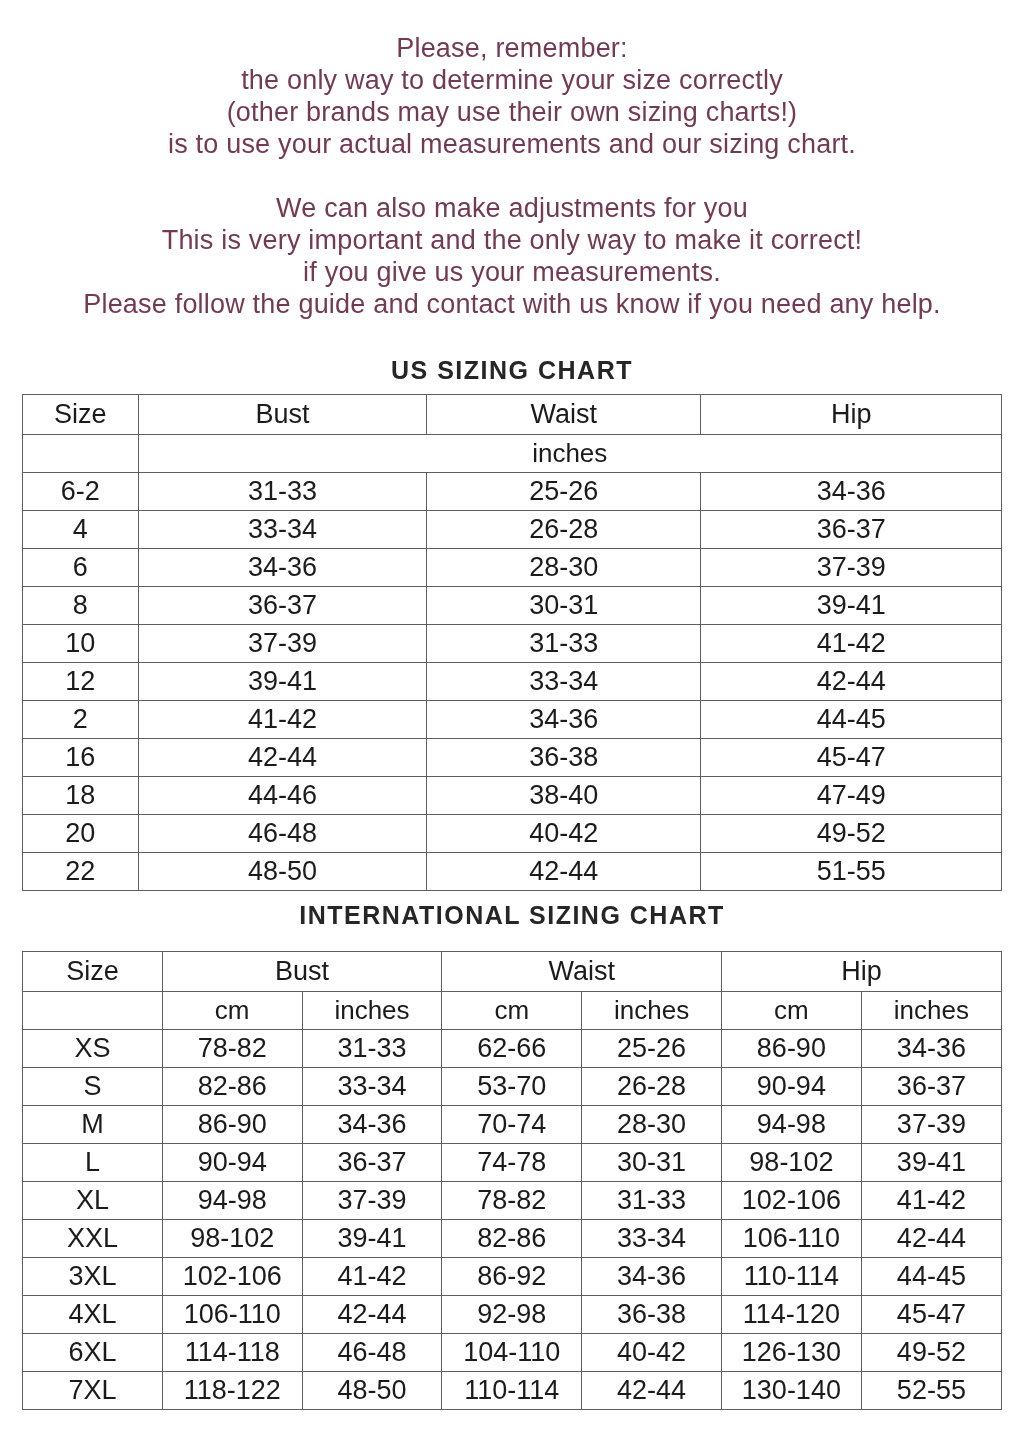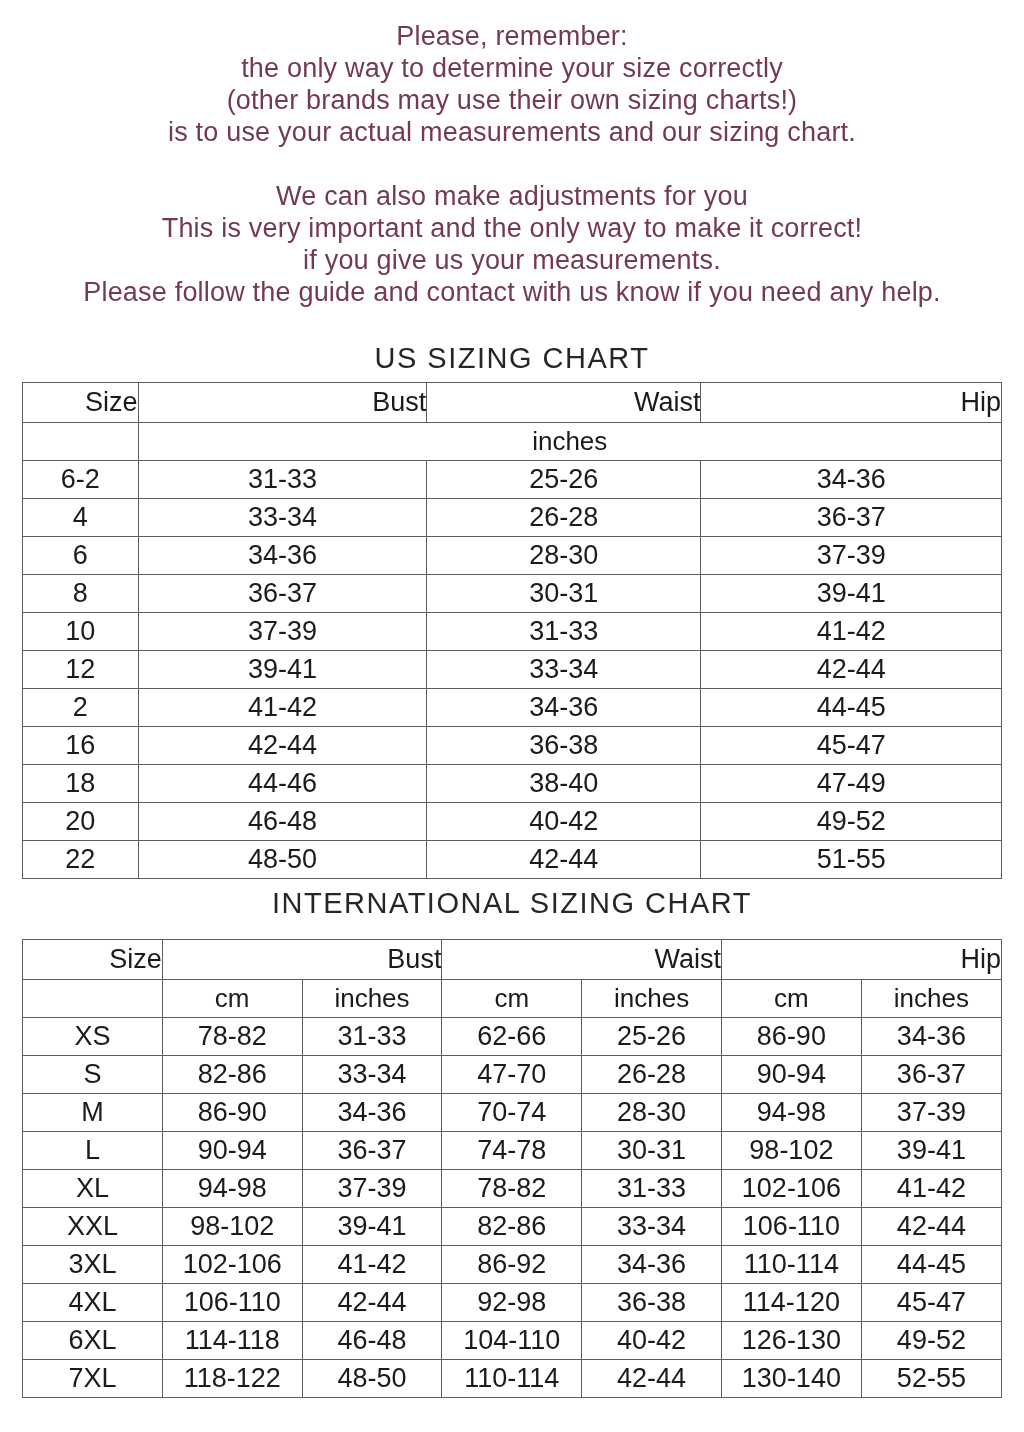--- a/index.html
+++ b/index.html
@@ -8,35 +8,35 @@
     background: #ffffff;
   }
   body {
     width: 1024px;
     height: 1432px;
     overflow: hidden;
     font-family: "Liberation Sans", sans-serif;
     -webkit-font-smoothing: antialiased;
   }
   .intro {
-    padding-top: 20px;
+    padding-top: 32px;
     text-align: center;
     color: #743a54;
     font-size: 27px;
     font-weight: 300;
     line-height: 32px;
     letter-spacing: 0.2px;
   }
   .intro .para2 { margin-top: 32px; }
   .intro-line { white-space: nowrap; }
   .chart-title {
     text-align: center;
     color: #262626;
-    font-size: 29px;
-    font-weight: 400;
+    font-size: 25px;
+    font-weight: 700;
     letter-spacing: 1.5px;
     line-height: 32px;
     margin: 0;
   }
   #us-chart-title   { margin-top: 34px; margin-bottom: 8px; }
   #intl-chart-title { margin-top: 8px;  margin-bottom: 20px; }
   table.size-table {
     border-collapse: collapse;
     table-layout: fixed;
     width: 980px;
@@ -46,21 +46,21 @@
   table.size-table td {
     border: 1px solid #5e5e5e;
     text-align: center;
     vertical-align: middle;
     font-size: 27px;
     font-weight: 300;
     padding: 0;
     height: 37px;
     overflow: hidden;
   }
-  table.size-table tr.head-row td { height: 39px; text-align: right; }
+  table.size-table tr.head-row td { height: 39px; }
   table.size-table tr.unit-row td { font-size: 26px; }
 </style>
 </head>
 <body>
 
 <div class="intro">
   <div class="para1">
     <div class="intro-line">Please, remember:</div>
     <div class="intro-line">the only way to determine your size correctly</div>
     <div class="intro-line">(other brands may use their own sizing charts!)</div>
@@ -201,21 +201,21 @@
         <td>31-33</td>
         <td>62-66</td>
         <td>25-26</td>
         <td>86-90</td>
         <td>34-36</td>
       </tr>
       <tr>
         <td>S</td>
         <td>82-86</td>
         <td>33-34</td>
-        <td>47-70</td>
+        <td>53-70</td>
         <td>26-28</td>
         <td>90-94</td>
         <td>36-37</td>
       </tr>
       <tr>
         <td>M</td>
         <td>86-90</td>
         <td>34-36</td>
         <td>70-74</td>
         <td>28-30</td>

